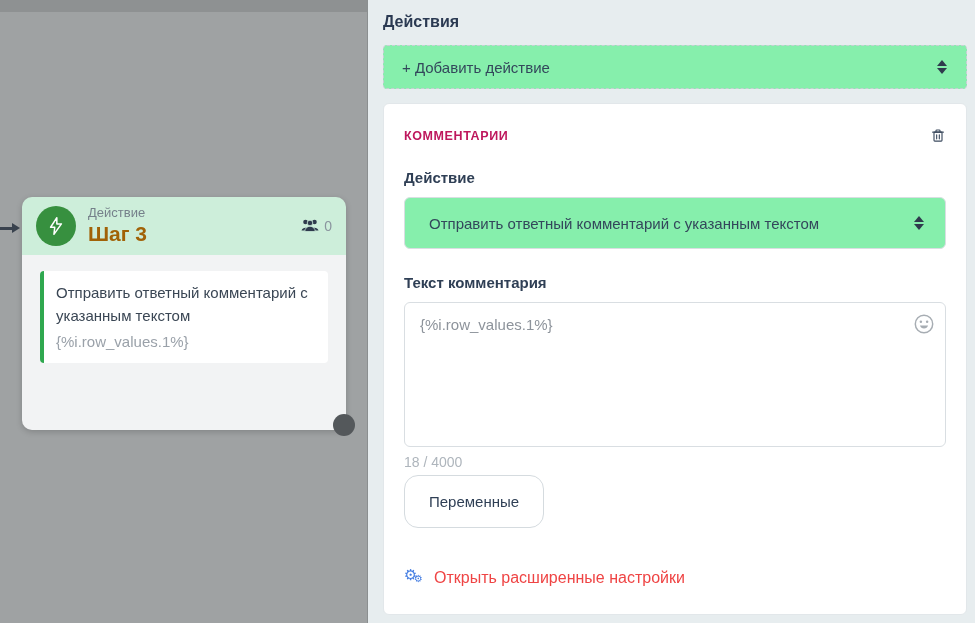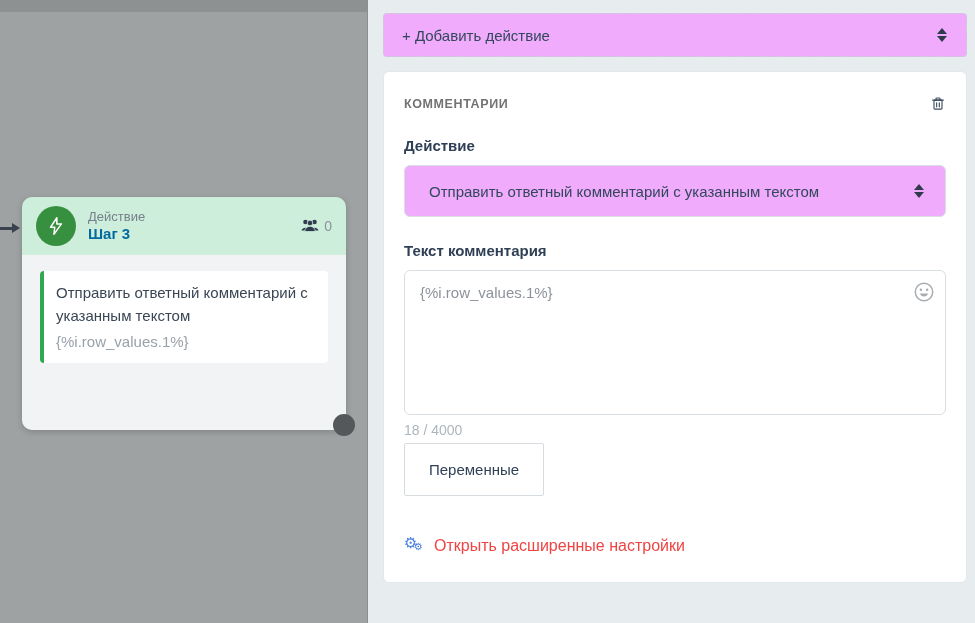--- a/index.html
+++ b/index.html
@@ -65,21 +65,21 @@
     width: 40px; height: 40px;
     border-radius: 50%;
     background: #37903F;
     display: flex;
     align-items: center;
     justify-content: center;
     flex: 0 0 auto;
   }
   .node-header-text { flex: 1 1 auto; line-height: 1.25; }
   .node-type { font-size: 13px; color: #75808A; }
-  .node-title { font-size: 15px; font-weight: bold; color: #0369a1; }
+  .node-title { font-size: 21px; font-weight: bold; color: #a16207; }
   .node-subscribers {
     display: flex; align-items: center; gap: 5px;
     font-size: 14px; color: #8A949E;
   }
   .node-body {
     background: #F2F3F4;
     border-radius: 0 0 10px 10px;
     padding: 16px 18px 18px 18px;
     min-height: 175px;
   }
@@ -118,21 +118,21 @@
   }
   .panel-title {
     font-size: 16px;
     font-weight: bold;
     color: #2B3A52;
     margin-bottom: 14px;
   }
   .select-box {
     display: flex;
     align-items: center;
-    background: #f0abfc;
+    background: #86efac;
     cursor: pointer;
   }
   .select-box .select-value {
     flex: 1 1 auto;
     font-size: 15px;
     color: #33475B;
     white-space: nowrap;
     overflow: hidden;
   }
   .sorter {
@@ -170,21 +170,21 @@
   }
   .action-card-header {
     display: flex;
     align-items: center;
     justify-content: space-between;
   }
   .action-card-title {
     font-size: 12.5px;
     font-weight: bold;
     letter-spacing: 0.6px;
-    color: #737373;
+    color: #be185d;
   }
   .trash-btn {
     background: none; border: none; cursor: pointer;
     padding: 0; line-height: 0;
   }
   .field-label {
     font-size: 15px;
     font-weight: bold;
     color: #2F3F55;
     margin-top: 25px;
@@ -227,21 +227,21 @@
     margin-top: 7px;
   }
   .buttons-row {
     display: flex;
     gap: 10px;
     margin-top: 5px;
   }
   .panel-btn {
     background: #FFFFFF;
     border: 1px solid #D5DBDF;
-    border-radius: 2px;
+    border-radius: 14px;
     padding: 17px 24px;
     font-family: "Liberation Sans", "DejaVu Sans", sans-serif;
     font-size: 15px;
     color: #2F3F55;
     cursor: pointer;
   }
   .advanced-link {
     display: flex;
     align-items: center;
     gap: 8px;
@@ -309,20 +309,21 @@
       <div class="node-message">
         <div class="node-message-text">Отправить ответный комментарий с указанным текстом</div>
         <div class="node-message-var">{%i.row_values.1%}</div>
       </div>
     </div>
     <div class="connector-dot"></div>
   </div>
 </div>
 
 <div class="panel">
+  <div class="panel-title">Действия</div>
 
   <div class="select-box add-action-select">
     <div class="select-value">+ Добавить действие</div>
     <div class="sorter">
       <div class="tri-up"></div>
         <div class="tri-down"></div>
     </div>
   </div>
 
   <div class="action-card">

